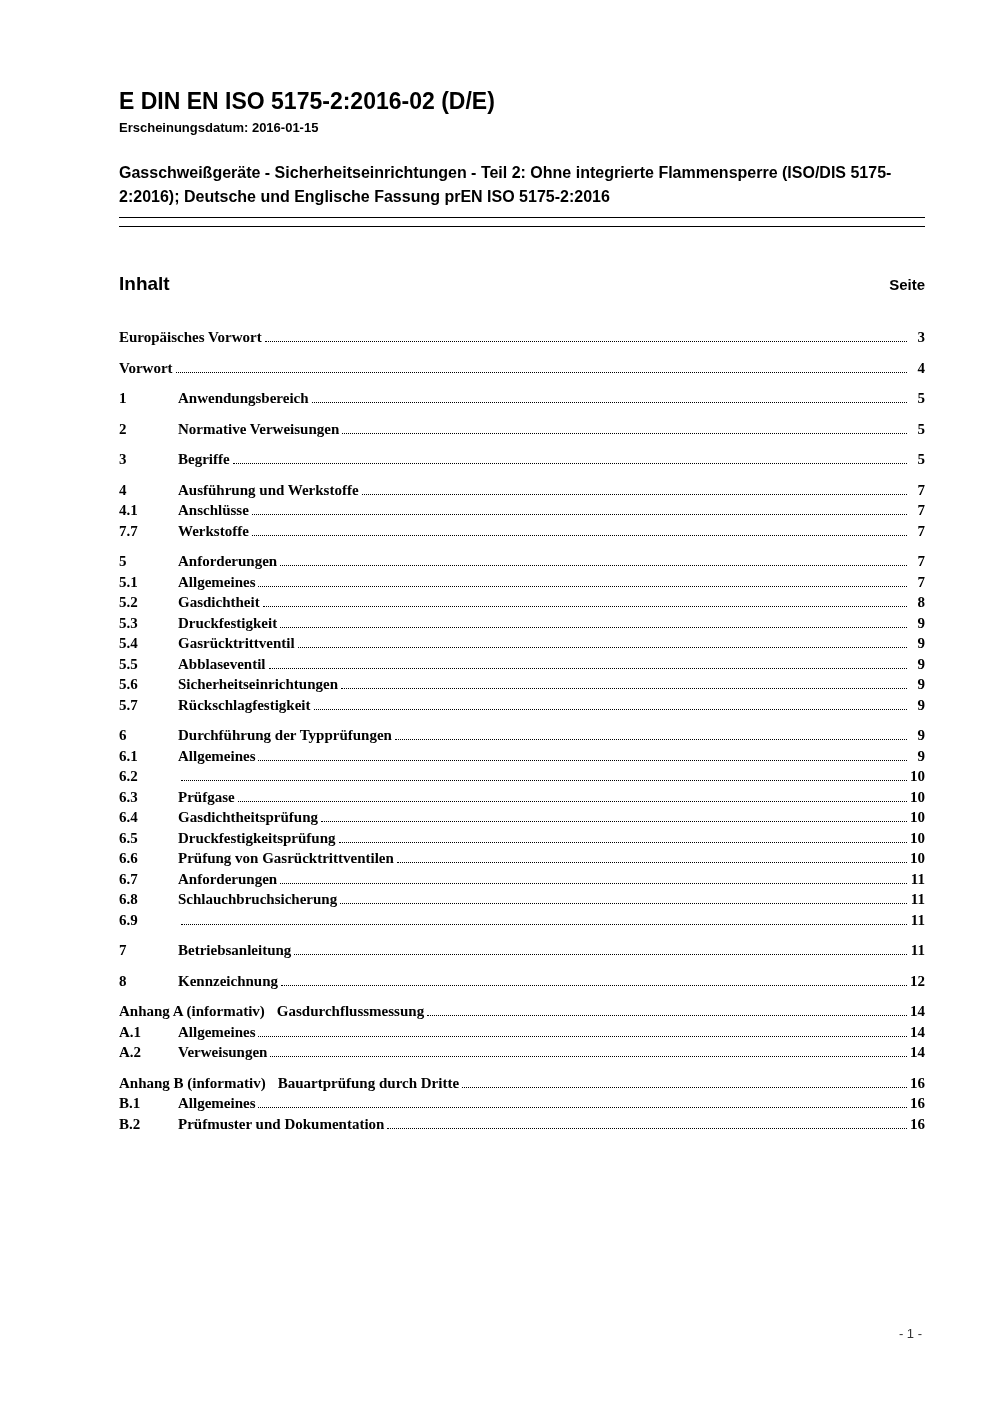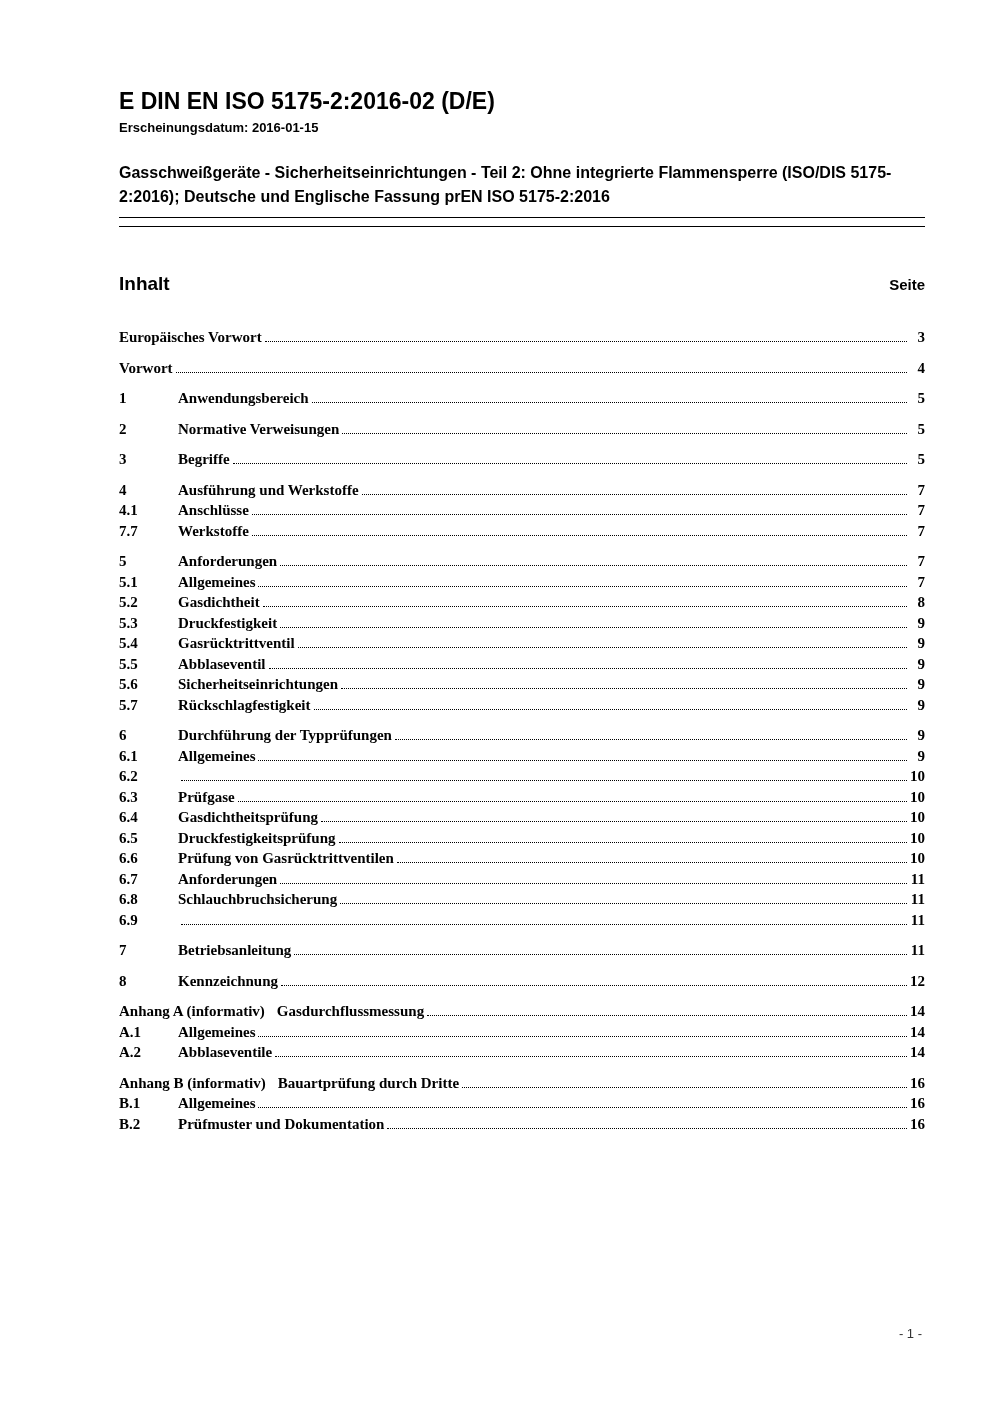--- a/index.html
+++ b/index.html
@@ -313,21 +313,21 @@
             <span class="toc-page">14</span>
           </div>
           <div class="toc-row">
             <span class="toc-num">A.1</span>
             <span class="toc-title">Allgemeines</span>
             <span class="leader"></span>
             <span class="toc-page">14</span>
           </div>
           <div class="toc-row">
             <span class="toc-num">A.2</span>
-            <span class="toc-title">Abblaseventile</span>
+            <span class="toc-title">Verweisungen</span>
             <span class="leader"></span>
             <span class="toc-page">14</span>
           </div>
         </div>
         <div class="toc-group">
           <div class="toc-row wide">
             <span class="toc-num">Anhang B (informativ)</span>
             <span class="toc-title">Bauartprüfung durch Dritte</span>
             <span class="leader"></span>
             <span class="toc-page">16</span>

